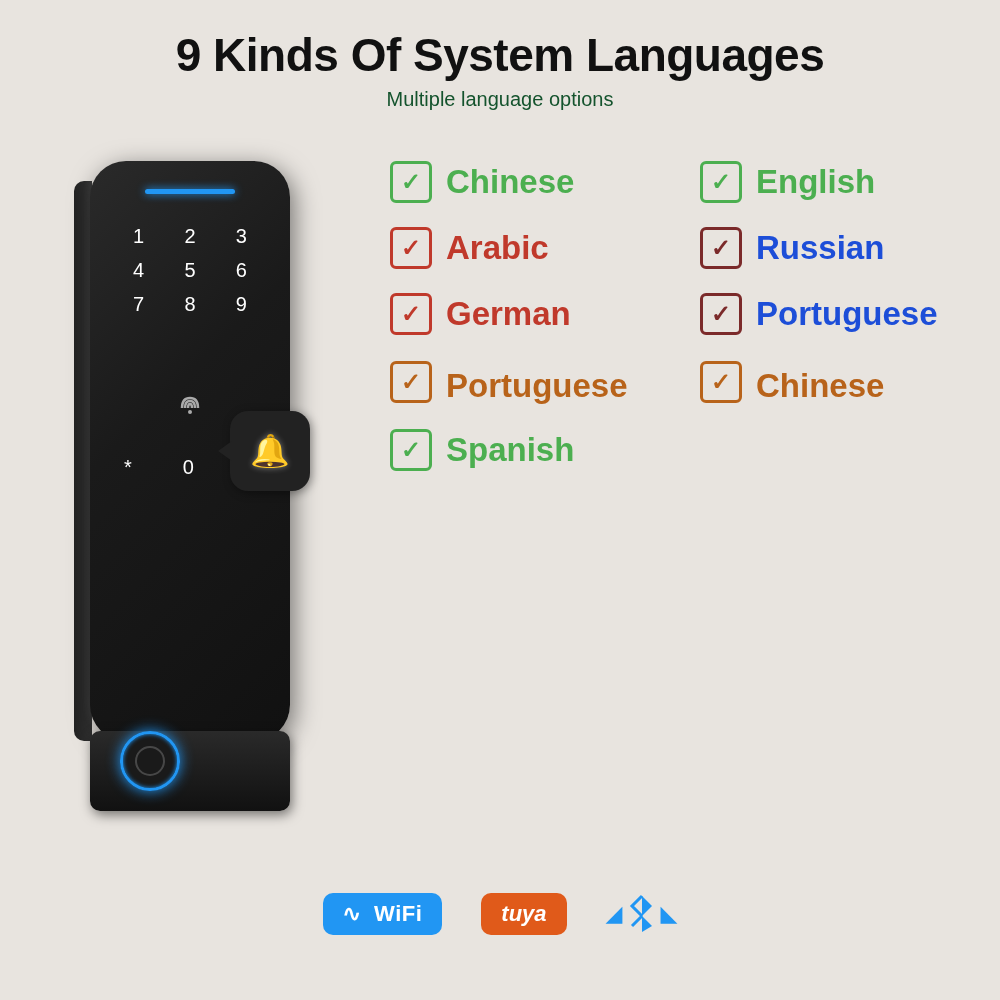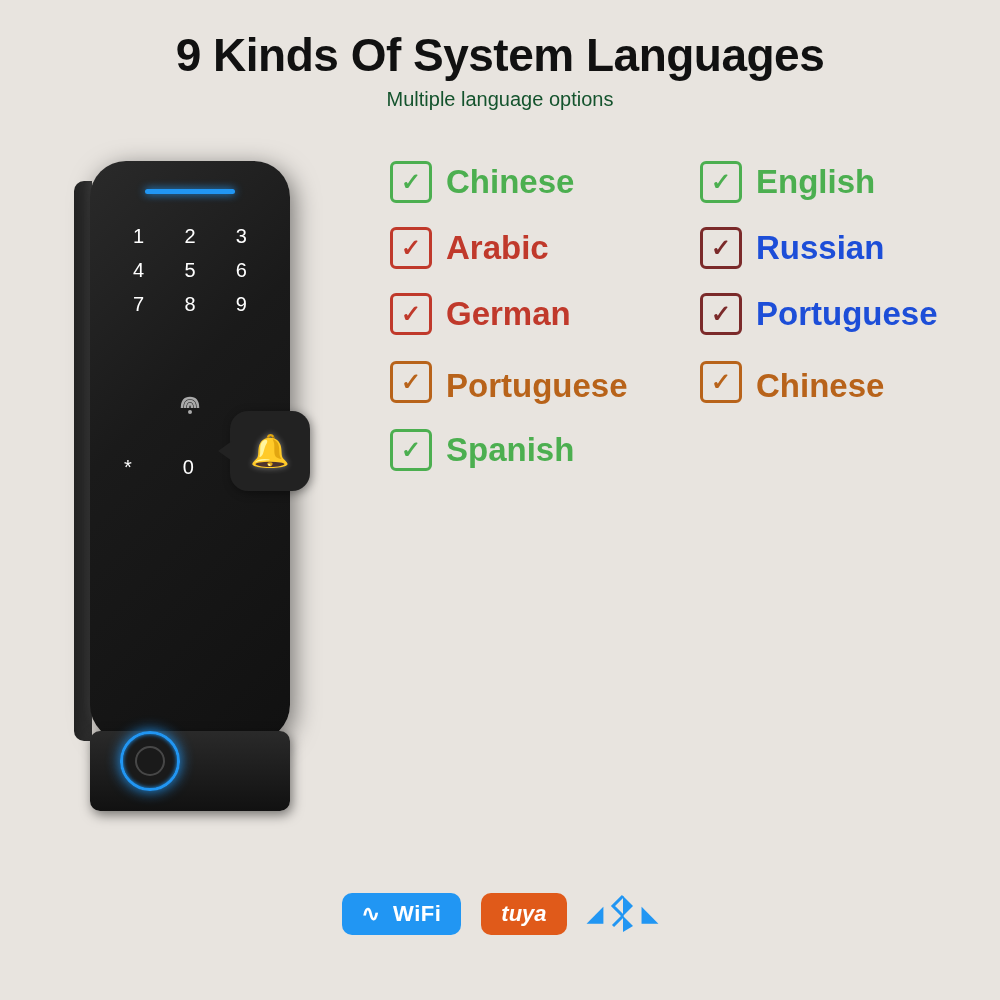--- a/index.html
+++ b/index.html
@@ -286,21 +286,21 @@
 
     
     .footer {
       position: absolute;
       bottom: 30px;
       left: 0;
       right: 0;
       display: flex;
       justify-content: center;
       align-items: center;
-      gap: 20px;
+      gap: 39px;
     }
 
     .wifi-badge {
       background: #2196F3;
       color: #fff;
       font-size: 22px;
       font-weight: 700;
       padding: 8px 20px;
       border-radius: 10px;
       letter-spacing: 0.5px;

